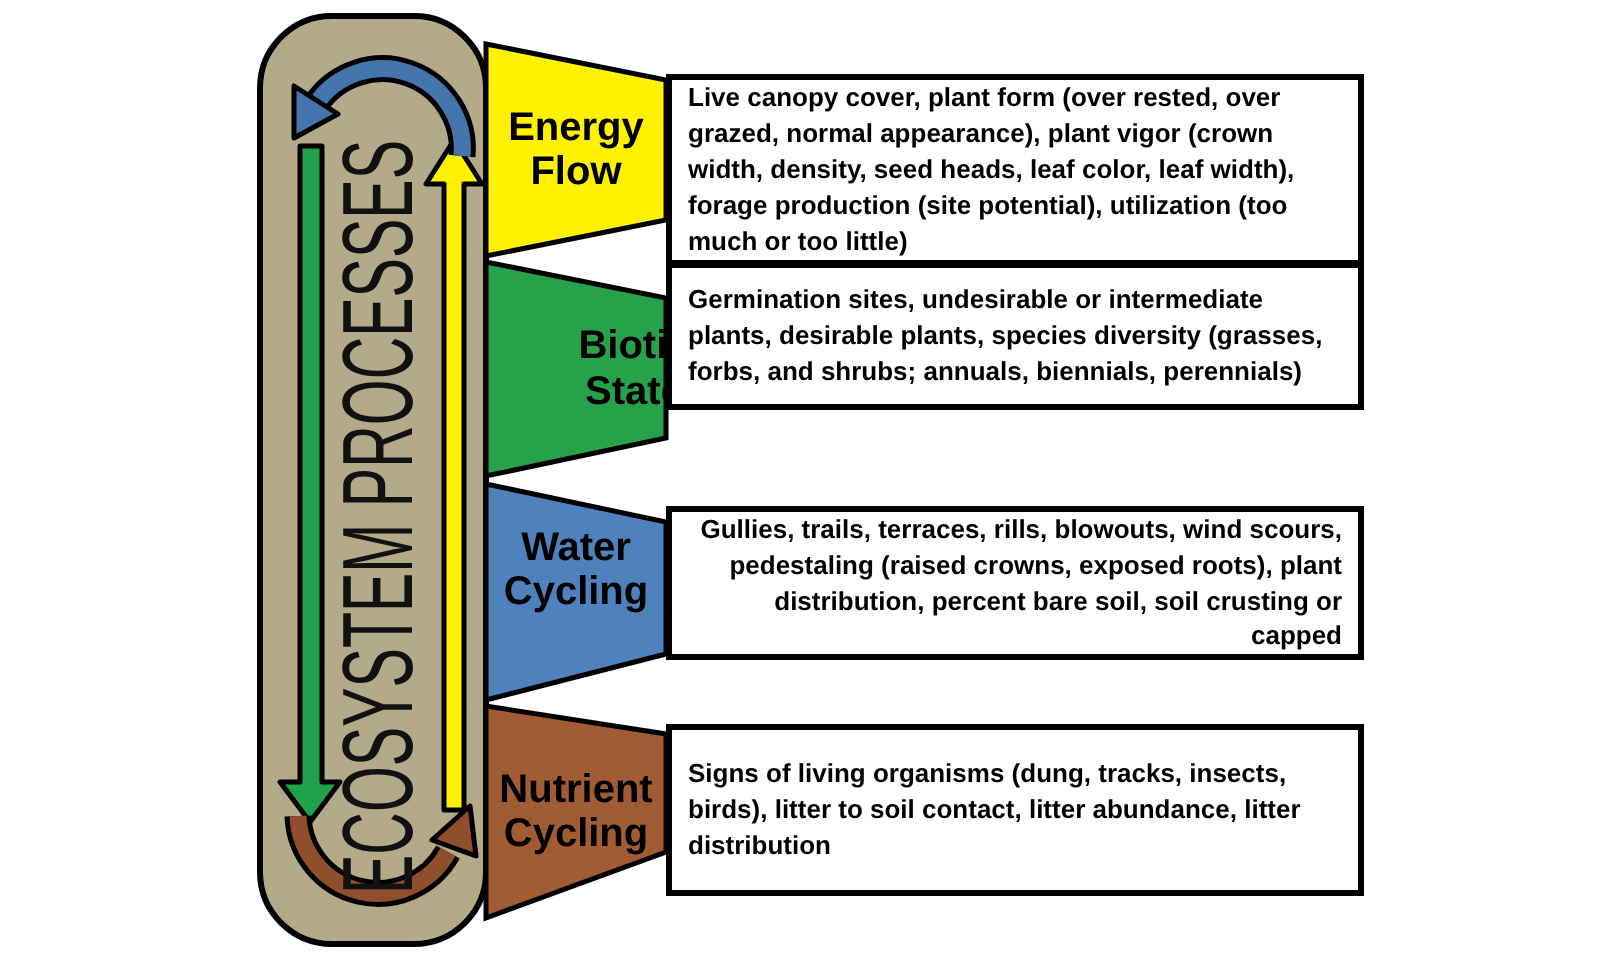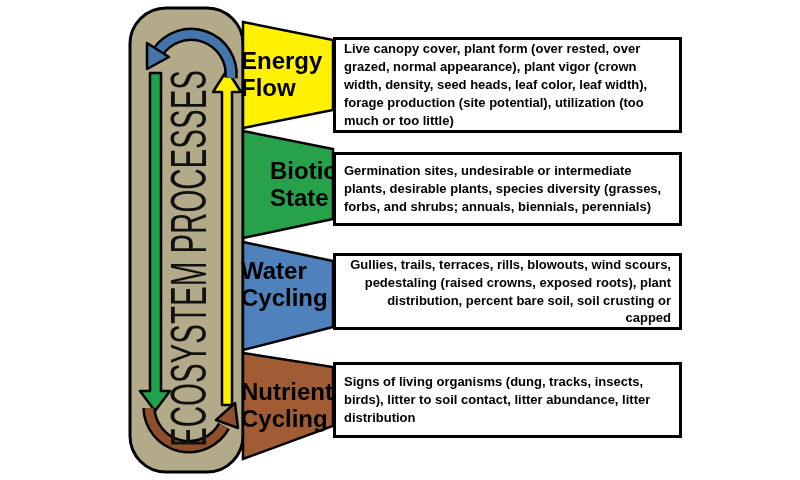--- a/index.html
+++ b/index.html
@@ -16,45 +16,45 @@
     left: 0; top: 0;
     width: 800px; height: 480px;
   }
   .plabel {
     position: absolute;
     left: 241px;
     width: 94px;
     display: flex;
     align-items: center;
     justify-content: center;
-    text-align: left;
-    font-size: 24px;
+    text-align: center;
+    font-size: 20px;
     font-weight: bold;
     line-height: 1.12;
     color: #000000;
   }
   .ibox {
     position: absolute;
     left: 333px;
     width: 349px;
     box-sizing: border-box;
     background: #ffffff;
     border: 3px solid #000000;
     display: flex;
     align-items: center;
     padding: 2px 8px;
     font-size: 13px;
     font-weight: 600;
     line-height: 1.38;
     color: #000000;
   }
   .box-energy   { top: 37px;  height: 96px; }
-  .box-biotic   { top: 152px; height: 74px; }
+  .box-biotic   { top: 131px; height: 74px; }
   .box-water    { top: 253px; height: 77px; text-align: right; }
-  .box-nutrient { top: 362px; height: 76px; }
+  .box-nutrient { top: 362px; height: 86px; }
   .label-energy   { top: 47px;  height: 56px; }
   .label-biotic   { top: 157px; height: 55px; margin-left: 29px; }
   .label-water    { top: 257px; height: 56px; }
   .label-nutrient { top: 378px; height: 56px; }
   .title-text {
     font-family: "Liberation Sans", sans-serif;
     font-size: 50px;
     fill: #111111;
   }
 </style>

